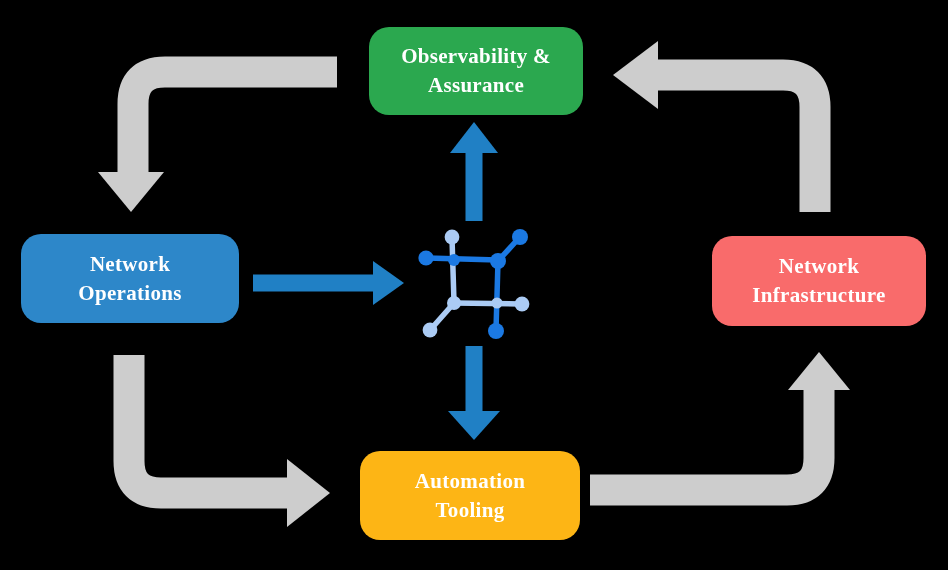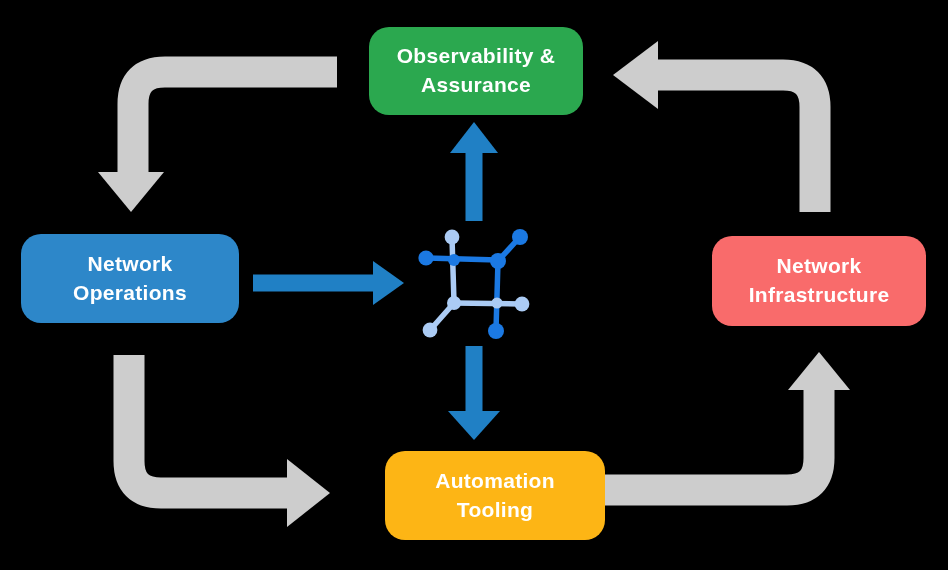--- a/index.html
+++ b/index.html
@@ -1,30 +1,30 @@
 <!DOCTYPE html>
 <html style="--background: #000000; --green: #2BA84F; --blue: #2D87C9; --red: #F96B6B; --yellow: #FDB515; --arrow-gray: #CDCDCD; --blue-arrow: #2080C5; --icon-dark: #1B79E3; --icon-light: #ABCBF4; --text: #FFFFFF;"><head>
 <meta charset="utf-8">
 <style>
   html,body{margin:0;padding:0;background:#000;}
   .stage{
     position:relative;width:948px;height:570px;background:var(--background,#000);
-    overflow:hidden;font-family:Liberation Sans, sans-serif;
+    overflow:hidden;font-family:Liberation Serif, serif;
   }
   .layer{position:absolute;left:0;top:0;width:948px;height:570px;}
   .node{
     position:absolute;display:flex;align-items:center;justify-content:center;
     border-radius:20px;color:#fff;text-align:center;
     font-size:21px;font-weight:600;line-height:1.38;letter-spacing:.3px;
   }
   .node-label{white-space:pre-line;}
   .node-observability{left:369px;top:27px;width:214px;height:88px;background:var(--green);}
   .node-operations{left:21px;top:234px;width:218px;height:89px;background:var(--blue);}
   .node-infrastructure{left:712px;top:236px;width:214px;height:90px;background:var(--red);}
-  .node-automation{left:385px;top:451px;width:220px;height:89px;background:var(--yellow);}
+  .node-automation{left:360px;top:451px;width:220px;height:89px;background:var(--yellow);}
   .garrow{fill:none;stroke:var(--arrow-gray);stroke-width:31;}
   .ghead{fill:var(--arrow-gray);stroke:none;}
   .barrow{fill:none;stroke:var(--blue-arrow);stroke-width:17;}
   .bhead{fill:var(--blue-arrow);stroke:none;}
   .iline-l{fill:none;stroke:var(--icon-light);stroke-width:5.5;stroke-linecap:round;}
   .iline-d{fill:none;stroke:var(--icon-dark);stroke-width:5.5;stroke-linecap:round;}
   .idot-l{fill:var(--icon-light);stroke:none;}
   .idot-d{fill:var(--icon-dark);stroke:none;}
 </style>
 </head>

